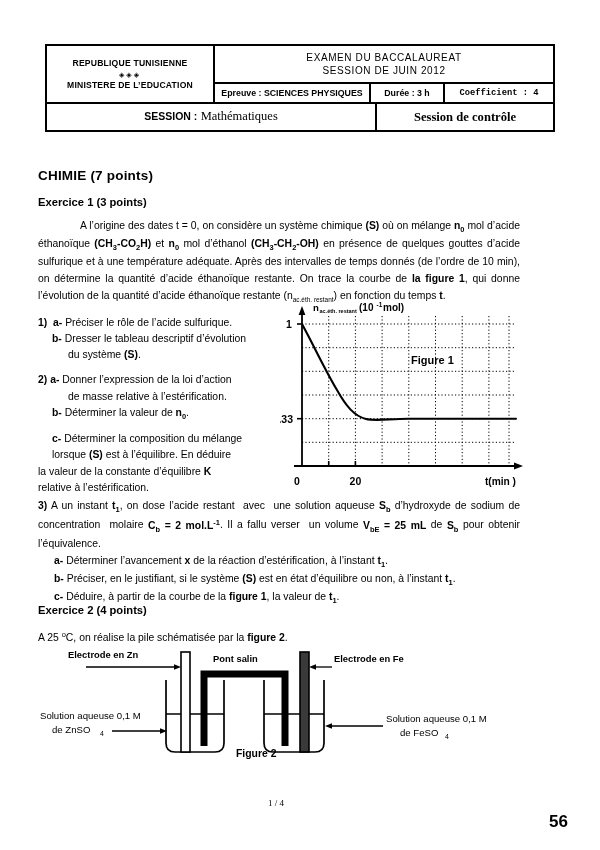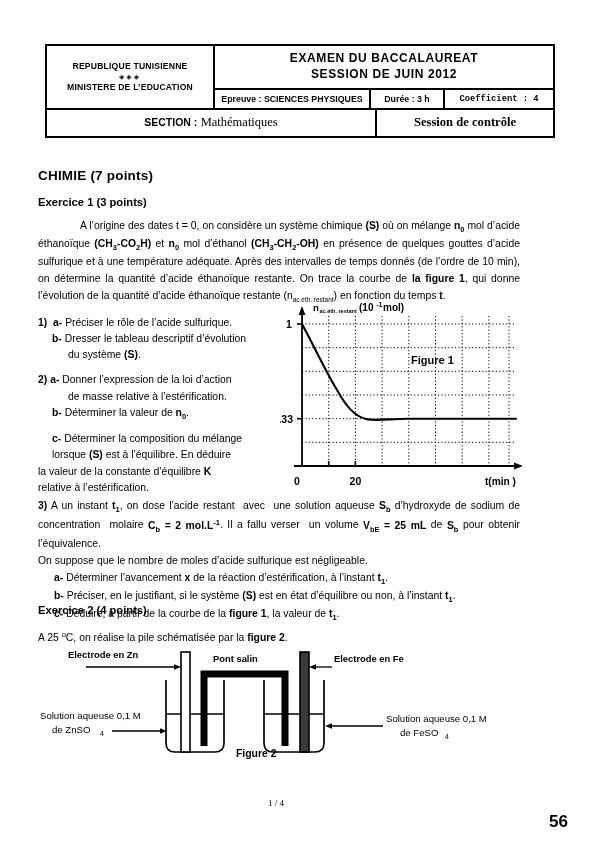--- a/index.html
+++ b/index.html
@@ -60,22 +60,22 @@
     flex: 1;
     display: flex;
     flex-direction: column;
   }
   .hdr-exam {
     border-bottom: 2px solid #000;
     text-align: center;
     padding: 5px 0 5px 0;
   }
   .hdr-exam .e1, .hdr-exam .e2 {
-    font-size: 12px;
-    font-weight: bold;
+    font-size: 10px;
+    font-weight: normal;
     letter-spacing: .6px;
     line-height: 1.32;
   }
   .hdr-meta {
     display: flex;
     align-items: stretch;
   }
   .hdr-meta > div {
     padding: 4px 5px;
     font-size: 8.8px;
@@ -262,21 +262,21 @@
         </div>
         <div class="hdr-meta">
           <div class="meta-epreuve">Epreuve : SCIENCES PHYSIQUES</div>
           <div class="meta-duree">Durée : 3 h</div>
           <div class="meta-coef">Coefficient : 4</div>
         </div>
       </div>
     </div>
     <div class="hdr-bottom">
       <div class="hdr-section">
-        <span class="sec-k">SECTION :</span>
+        <span class="sec-k">SESSION :</span>
         <span class="sec-v">Mathématiques</span>
       </div>
       <div class="hdr-controle">Session de contrôle</div>
     </div>
   </div>
 
   <div class="title-chimie">CHIMIE (7 points)</div>
   <div class="title-ex1">Exercice 1  (3 points)</div>
 
   <div class="para1">
@@ -369,21 +369,20 @@
       <text x="131" y="66" font-family="Liberation Sans, sans-serif" font-size="11" font-weight="bold">Figure 1</text>
     </svg>
   </div>
 
   <div class="para3">
     <div>
       <b>3)</b> A un instant <b>t<sub>1</sub></b>, on dose l’acide restant &nbsp;avec&nbsp; une solution aqueuse <b>S<sub>b</sub></b> d’hydroxyde de
       sodium de concentration &nbsp;molaire <b>C<sub>b</sub> = 2 mol.L<sup>-1</sup></b>. Il a fallu verser &nbsp;un volume <b>V<sub>bE</sub> = 25 mL</b> de <b>S<sub>b</sub></b>
       pour obtenir l’équivalence.
     </div>
-    <div>On suppose que le nombre de moles d’acide sulfurique est négligeable.</div>
     <div class="sub-a">
       <b>a-</b> Déterminer l’avancement <b>x</b> de la réaction d’estérification, à l’instant <b>t<sub>1</sub></b>.
     </div>
     <div class="sub-b">
       <b>b-</b> Préciser, en le justifiant, si le système <b>(S)</b> est en état d’équilibre ou non, à l’instant <b>t<sub>1</sub></b>.
     </div>
     <div class="sub-c">
       <b>c-</b> Déduire, à partir de la courbe de la <b>figure 1</b>, la valeur de <b>t<sub>1</sub></b>.
     </div>
   </div>

